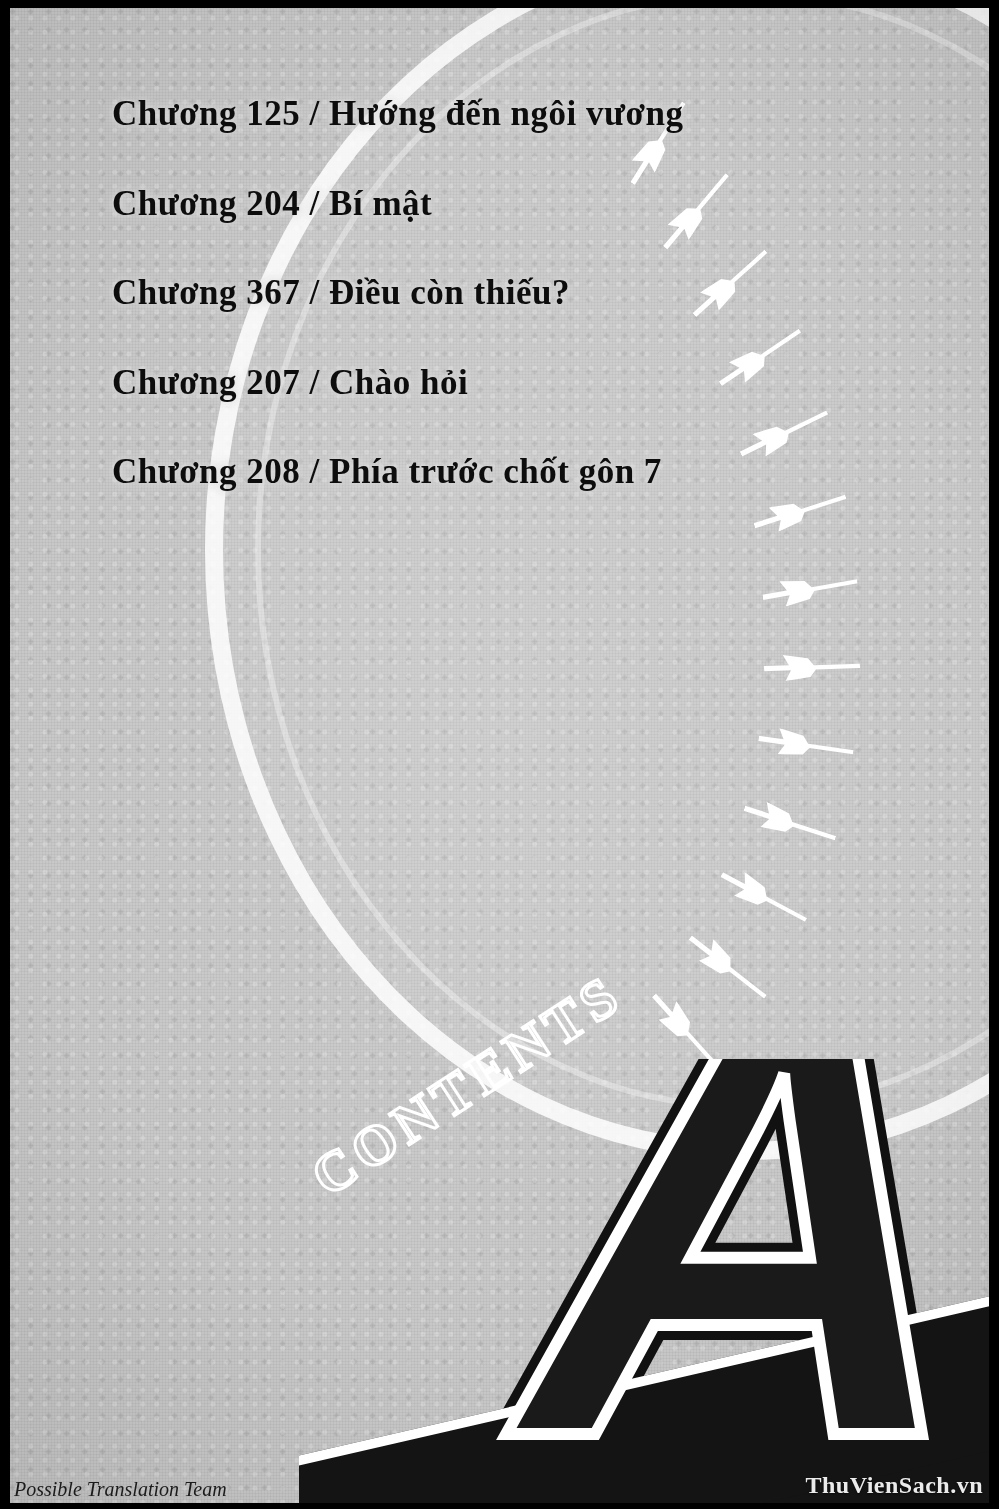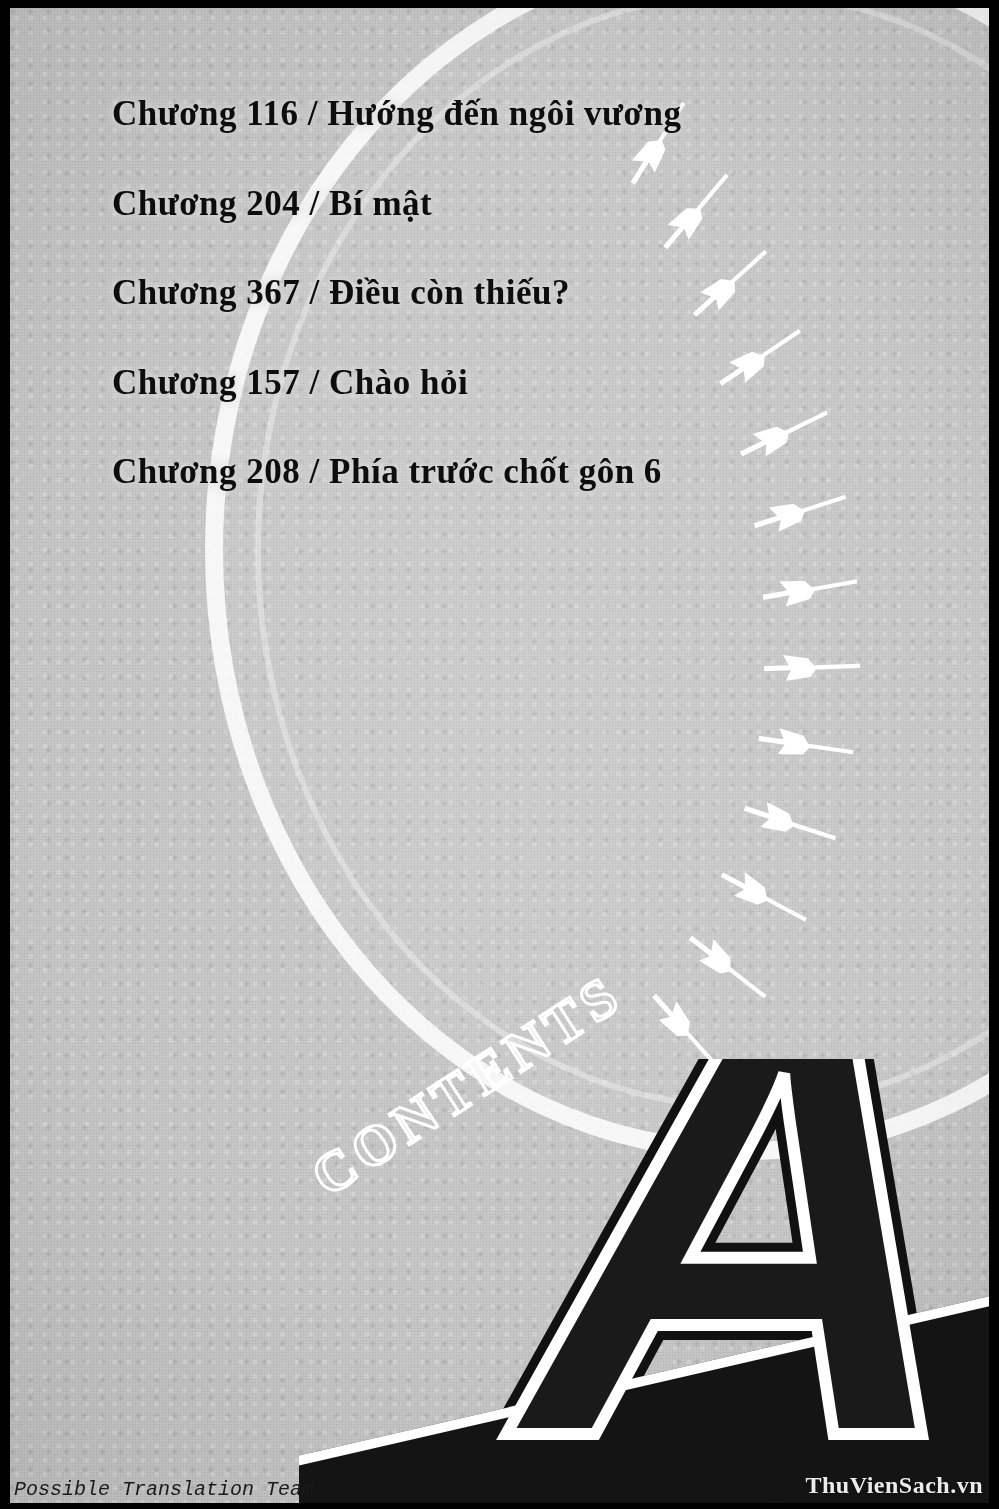--- a/index.html
+++ b/index.html
@@ -165,21 +165,21 @@
     letter-spacing: 0.5px;
     white-space: nowrap;
     text-shadow: 0 0 7px rgba(220,220,220,0.95), 0 0 14px rgba(220,220,220,0.8);
   }
 
   
   #credit-left {
     position: absolute;
     left: 14px;
     bottom: 8px;
-    font-family: Liberation Mono, monospace;
+    font-family: Liberation Serif, serif;
     font-style: italic;
     font-size: 20px;
     color: #1b1b1b;
     z-index: 6;
   }
   #credit-right {
     position: absolute;
     right: 16px;
     bottom: 10px;
     font-family: "Liberation Serif", serif;
@@ -239,25 +239,25 @@
   <div id="contents-word">CONTENTS</div>
 
   <div id="swoosh"></div>
   <div id="swoosh2"></div>
   <div id="logo-a">
     <div class="a-glyph back">A</div>
     <div class="a-glyph front">A</div>
   </div>
 
   <div id="toc">
-    <p class="toc-item">Chương 116 / Hướng đến ngôi vương</p>
+    <p class="toc-item">Chương 125 / Hướng đến ngôi vương</p>
     <p class="toc-item">Chương 204 / Bí mật</p>
     <p class="toc-item">Chương 367 / Điều còn thiếu?</p>
-    <p class="toc-item">Chương 157 / Chào hỏi</p>
-    <p class="toc-item">Chương 208 / Phía trước chốt gôn 6</p>
+    <p class="toc-item">Chương 207 / Chào hỏi</p>
+    <p class="toc-item">Chương 208 / Phía trước chốt gôn 7</p>
   </div>
 
   <div id="credit-left">Possible Translation Team</div>
   <div id="credit-right">ThuVienSach.vn</div>
 
   <div class="edge left"></div>
   <div class="edge right"></div>
   <div class="edge-top"></div>
   <div class="edge-bottom"></div>
 

